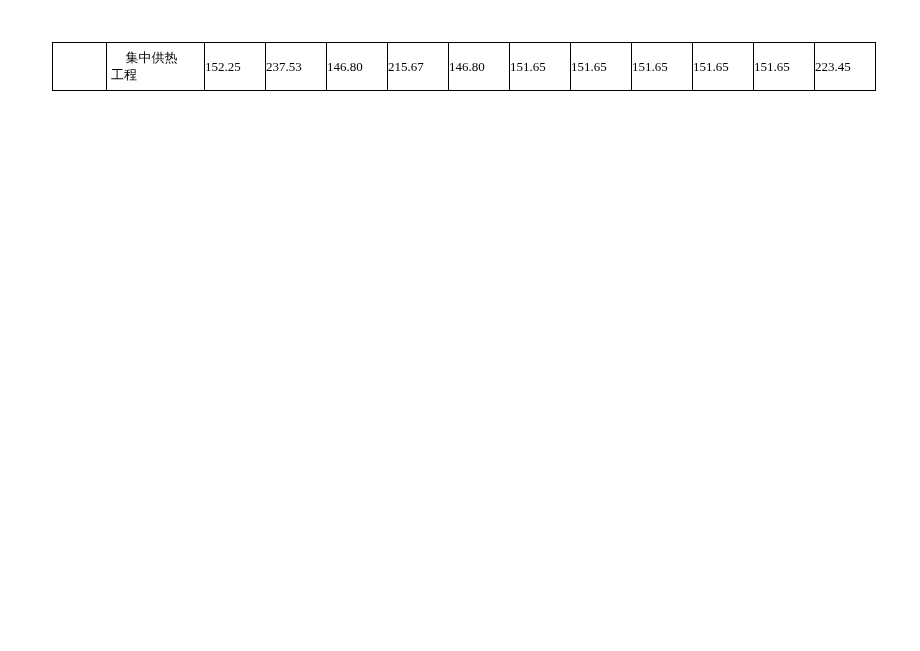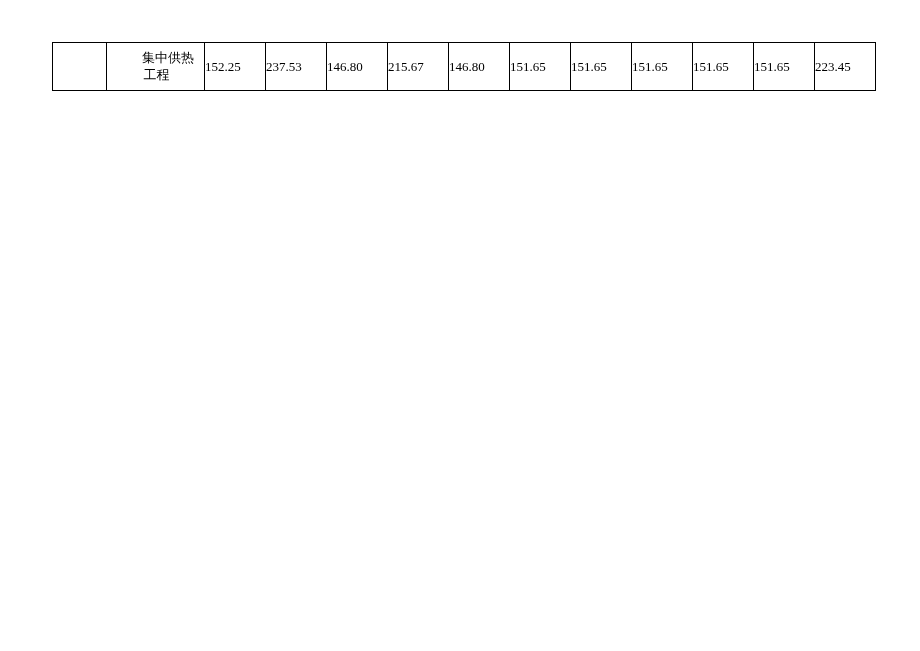--- a/index.html
+++ b/index.html
@@ -35,27 +35,27 @@
     }
     td.first-col {
       width: 54px;
     }
     td.label-col {
       width: 98px;
       padding: 4px 2px;
     }
     .label-line1 {
       display: block;
-      text-align: right;
+      text-align: center;
       padding-right: 8px;
       line-height: 1.3;
     }
     .label-line2 {
       display: block;
-      text-align: center;
+      text-align: left;
       padding-left: 2px;
       line-height: 1.3;
     }
     td.value-col {
       width: 61px;
       text-align: left;
       font-family: "Times New Roman", serif;
       font-size: 13px;
     }
   </style>

